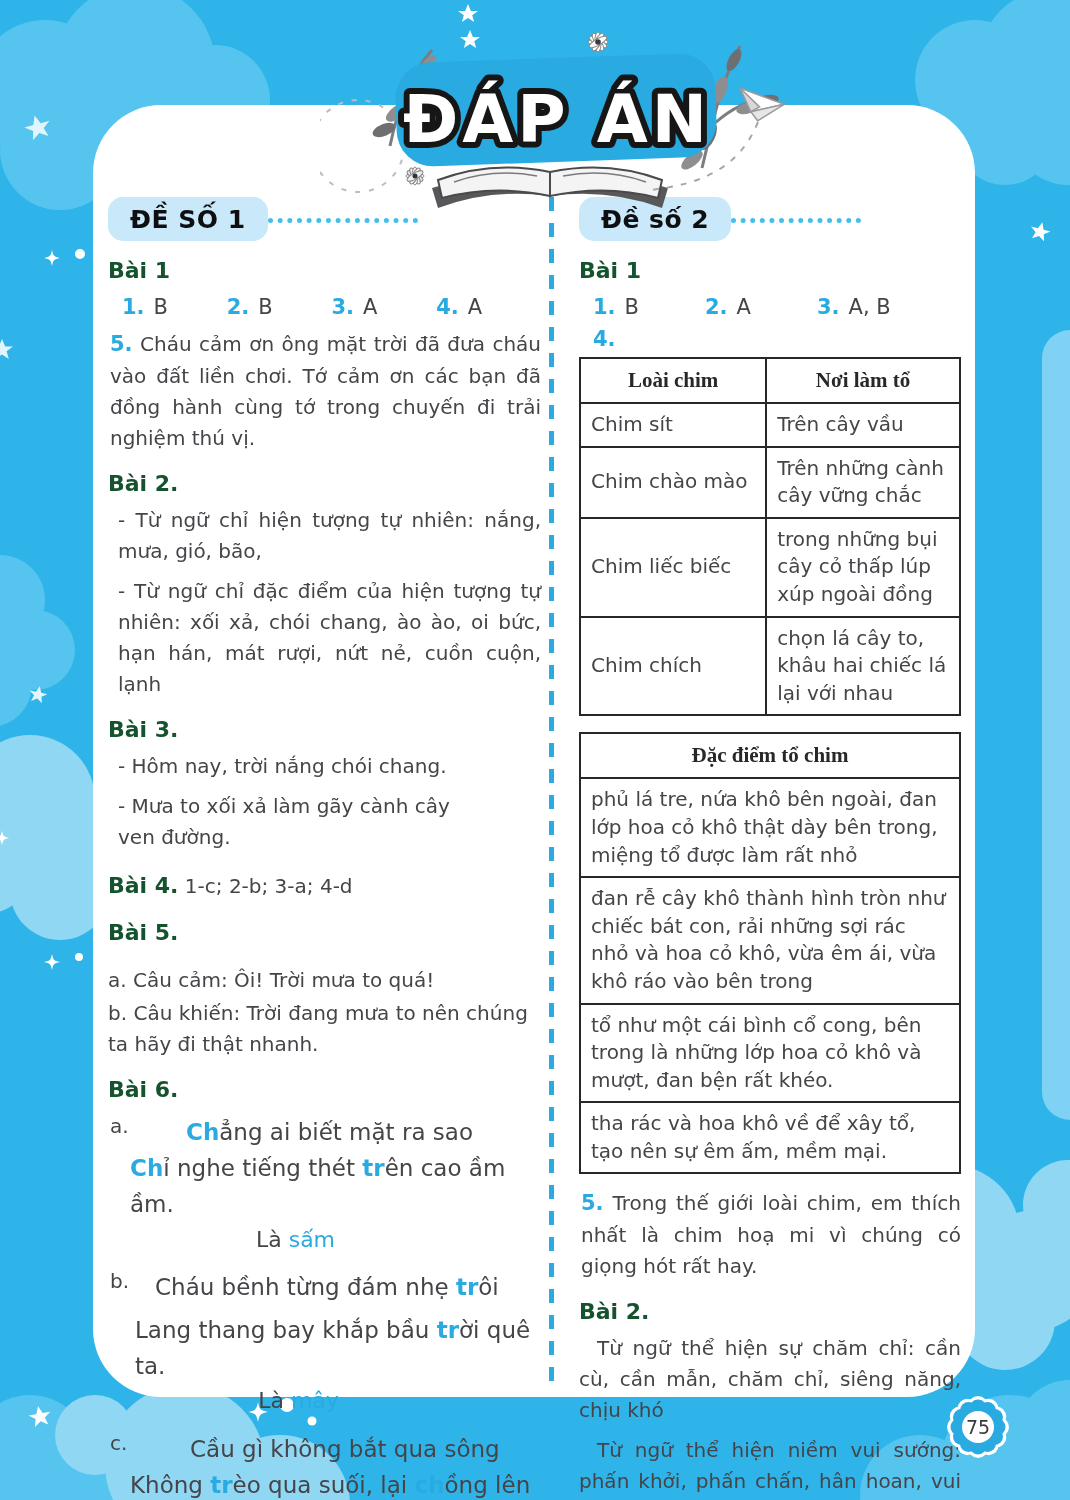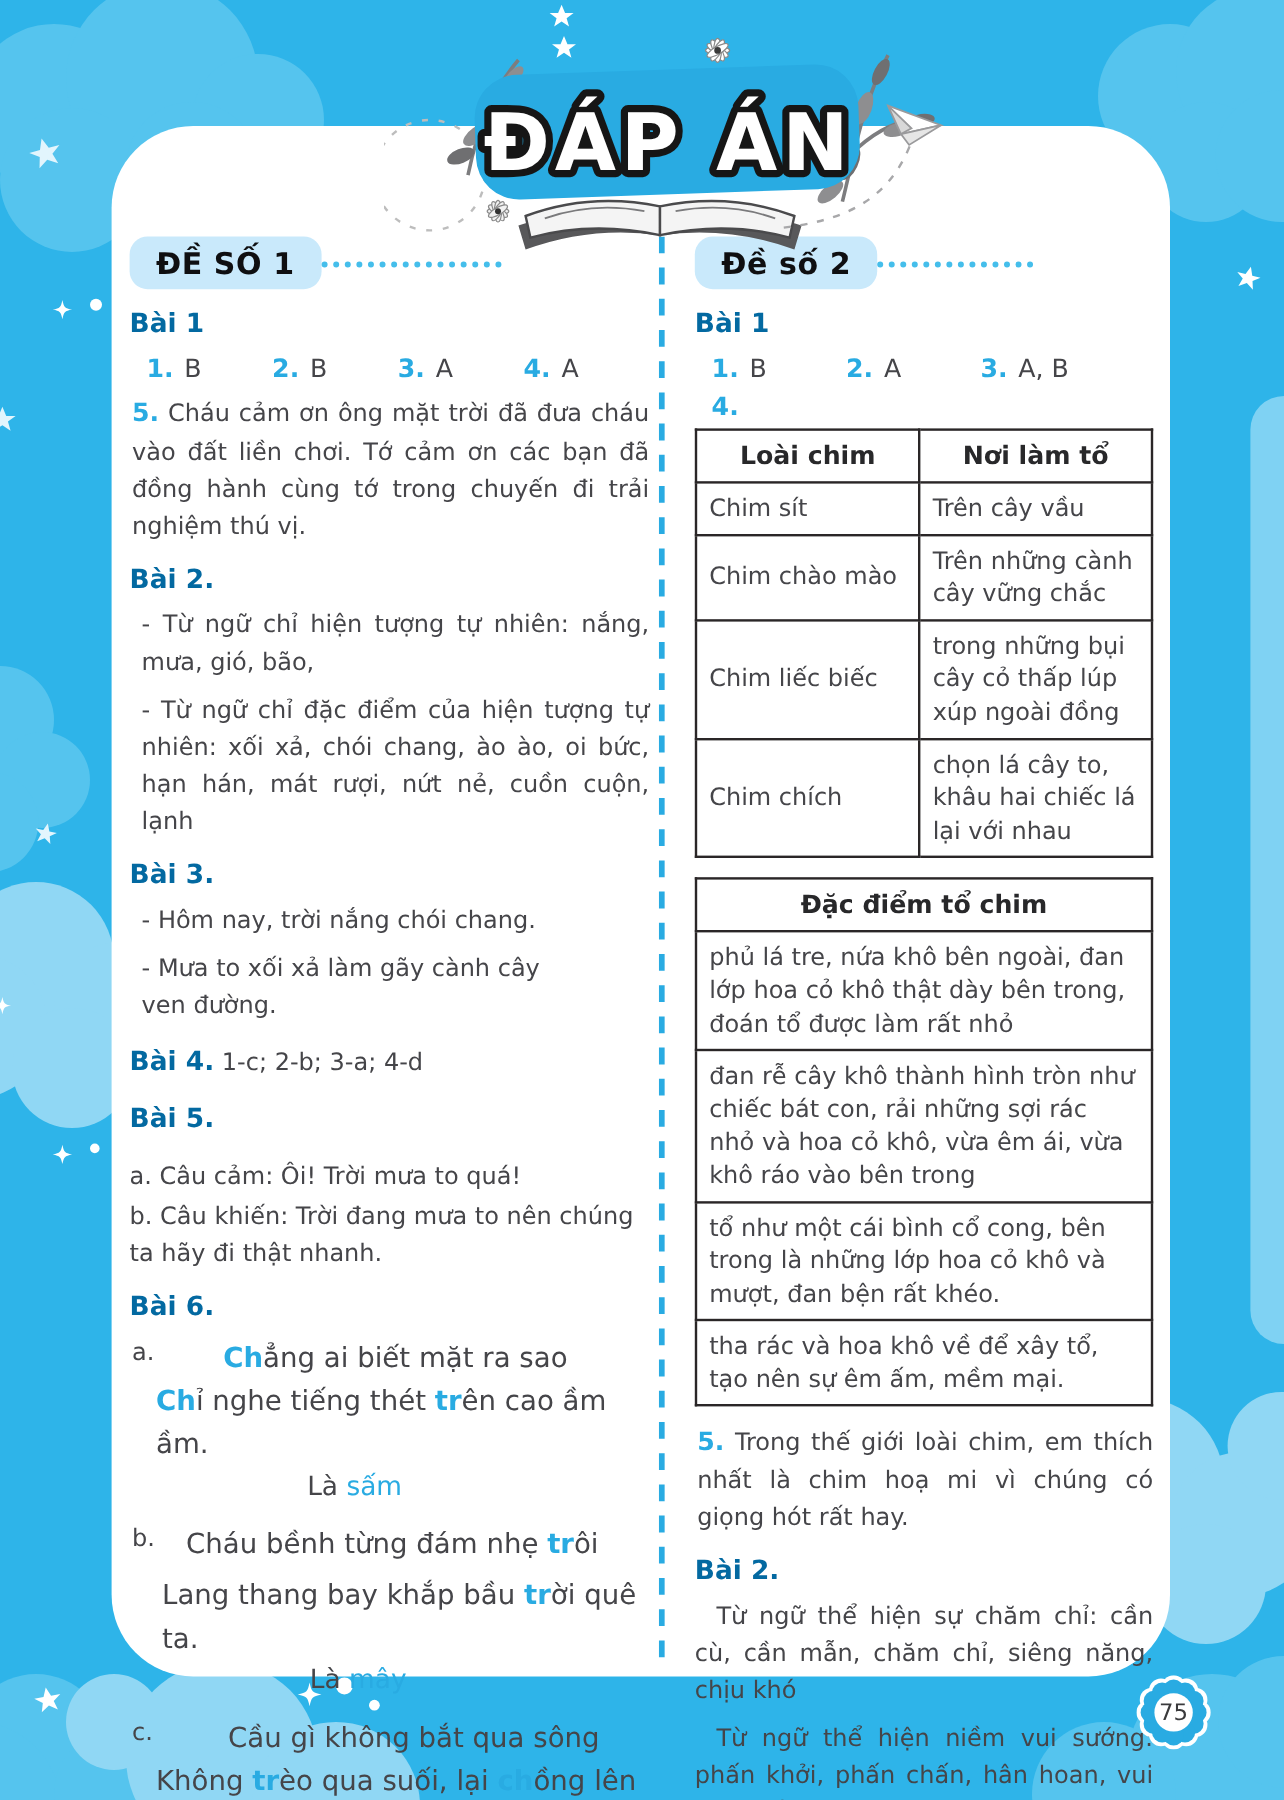--- a/index.html
+++ b/index.html
@@ -14,39 +14,39 @@
   .col-left{width:433px;}
   .col-right{flex:1;padding-left:18px;}
   .divider{width:20px;position:relative;}
   .divider svg{position:absolute;left:8px;top:0;}
 
   .badge-wrap{display:flex;flex-direction:row;align-items:center;}
   .badge{background:#C9E9FB;border-radius:15px;padding:8px 22px 7px;font-size:25px;font-weight:bold;
          color:#0F0F11;letter-spacing:.5px;}
   .dotted{width:150px;border-bottom:5px dotted #45BEEB;margin-top:2px;}
 
-  .bai{font-size:22px;font-weight:bold;color:#0369a1;margin-top:17px;}
+  .bai{font-size:22px;font-weight:bold;color:#14532d;margin-top:17px;}
   .bai.inline{display:inline;margin:0;}
   .para{font-size:20px;color:#454549;line-height:1.55;text-align:justify;margin-top:9px;}
   .para-nj{font-size:20px;color:#454549;line-height:1.55;margin-top:9px;}
   .dash{padding-left:10px;}
   .plain{font-size:20px;color:#454549;}
   .num{color:#29ABE2;font-weight:bold;font-size:21px;}
   .accent{color:#29ABE2;}
   .bold{font-weight:bold;}
 
   .ans-row{display:flex;margin:12px 0 2px;padding-left:14px;}
   .ans{width:112px;font-size:21px;color:#454549;white-space:nowrap;}
   .ans .num{margin-right:9px;}
 
   .num-line{margin:8px 0 0 14px;}
 
   .tbl{width:100%;border-collapse:collapse;margin-top:6px;}
   .tbl,.tbl th,.tbl td{border:2.5px solid #2A2627;}
-  .tbl th{font-size:21px;font-weight:bold;color:#28282A;text-align:center;padding:9px 6px;}
+  .tbl th{font-size:21px;font-weight:bold;color:#28282A;text-align:center;padding:9px 6px;font-family:Liberation Serif, serif;}
   .tbl td{font-size:20px;color:#454549;padding:7px 10px;line-height:1.38;}
   .tbl-2col td:first-child{width:49%;}
   .tbl-1col{margin-top:16px;}
 
   .poem-item{position:relative;margin-top:12px;}
   .poem-tag{position:absolute;left:2px;top:0;font-size:20px;color:#454549;}
   .poem-line{font-size:23px;color:#454549;line-height:1.58;}
   .poem-ans{font-size:22px;color:#454549;line-height:1.58;text-align:center;}
   .pl-a1{padding-left:78px;}  .pl-a2{padding-left:22px;}
   .pl-b1{padding-left:47px;margin-bottom:6px;}  .pl-b2{padding-left:27px;}
@@ -246,21 +246,21 @@
         </table>
 
         <table class="tbl tbl-1col">
           <thead>
             <tr>
               <th>Đặc điểm tổ chim</th>
             </tr>
           </thead>
           <tbody>
               <tr>
-                <td>phủ lá tre, nứa khô bên ngoài, đan lớp hoa cỏ khô thật dày bên trong, đoán tổ được làm rất nhỏ</td>
+                <td>phủ lá tre, nứa khô bên ngoài, đan lớp hoa cỏ khô thật dày bên trong, miệng tổ được làm rất nhỏ</td>
               </tr>
               <tr>
                 <td>đan rễ cây khô thành hình tròn như chiếc bát con, rải những sợi rác nhỏ và hoa cỏ khô, vừa êm ái, vừa khô ráo vào bên trong</td>
               </tr>
               <tr>
                 <td>tổ như một cái bình cổ cong, bên trong là những lớp hoa cỏ khô và mượt, đan bện rất khéo.</td>
               </tr>
               <tr>
                 <td>tha rác và hoa khô về để xây tổ, tạo nên sự êm ấm, mềm mại.</td>
               </tr>

